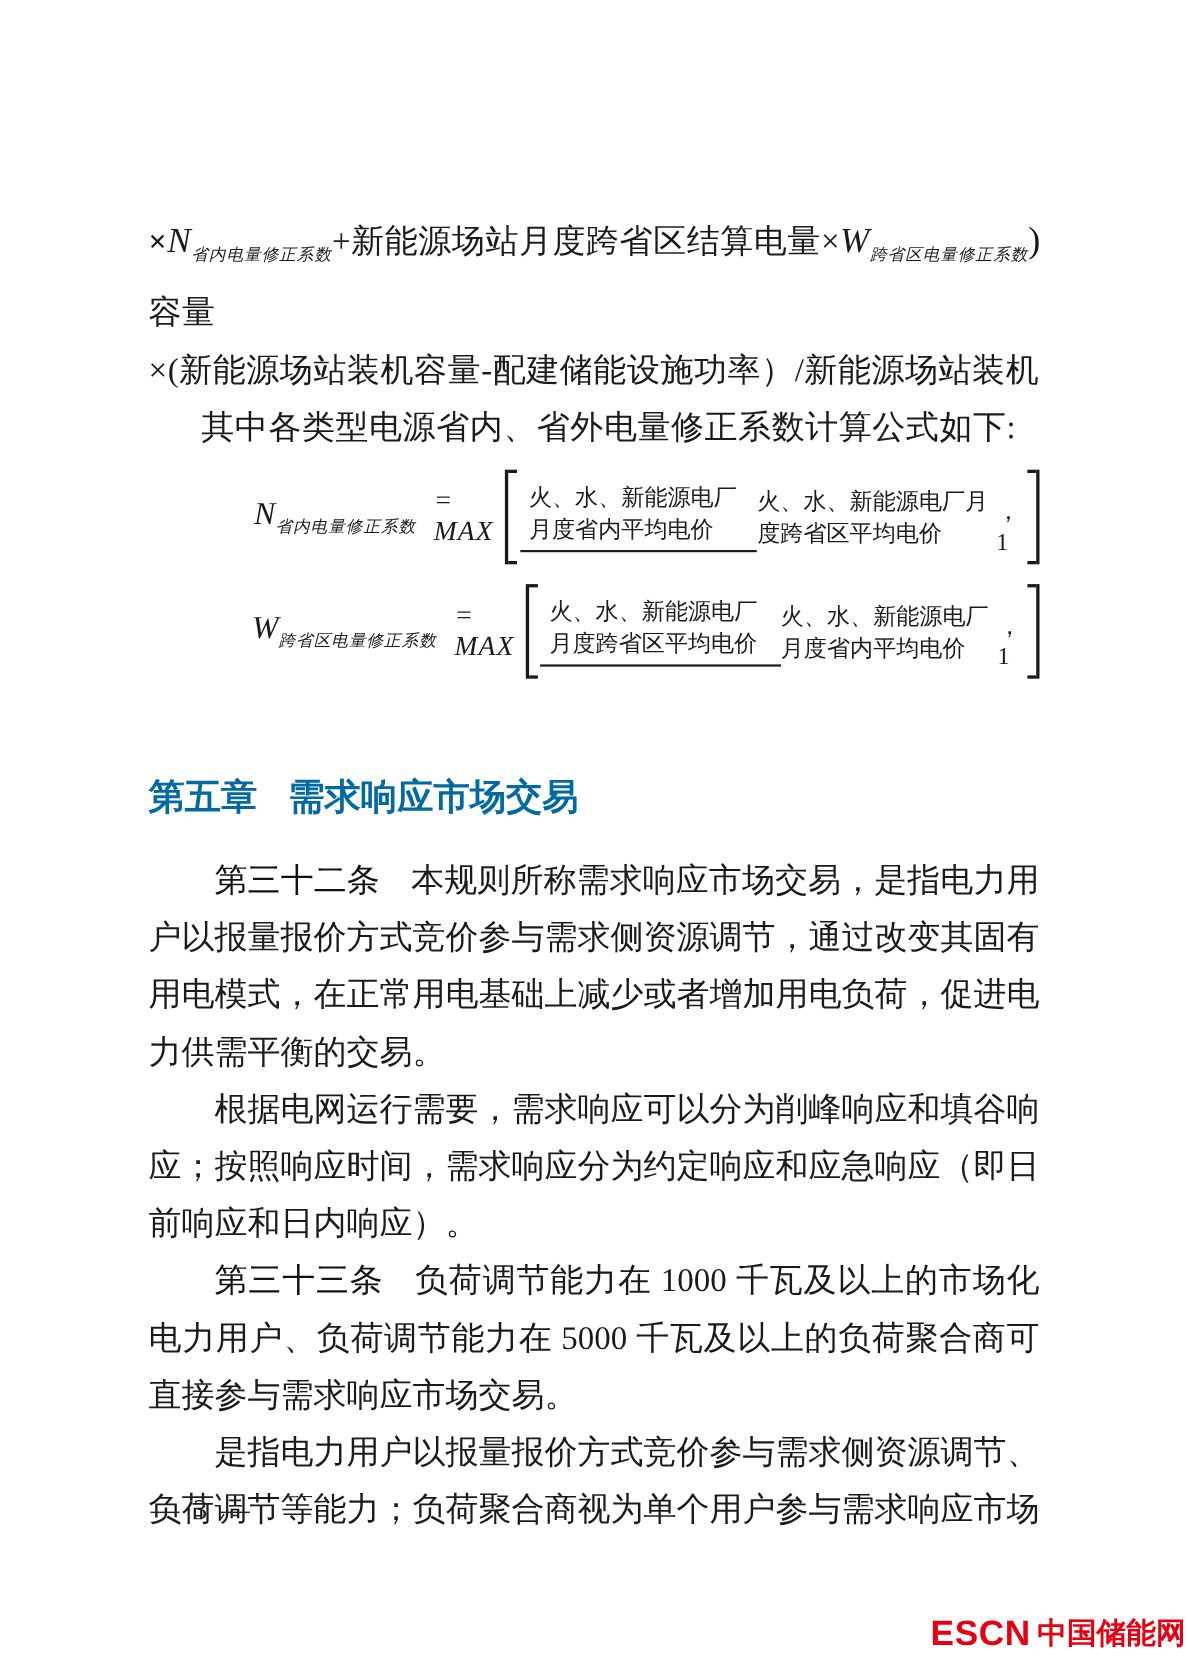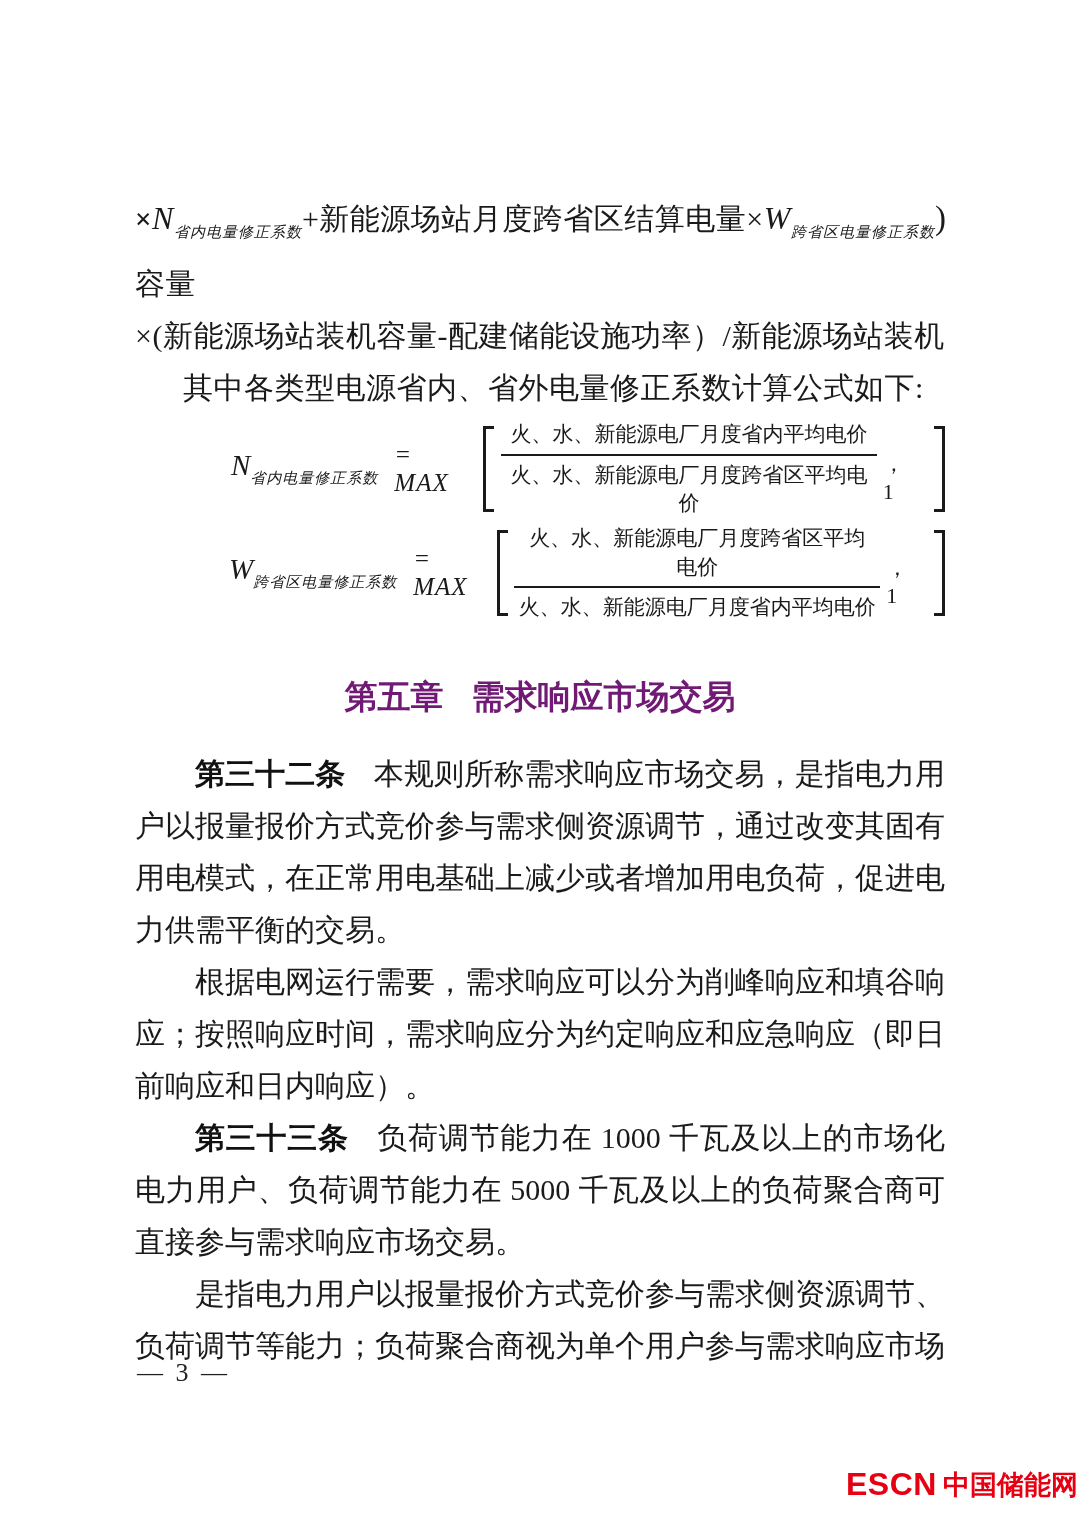--- a/index.html
+++ b/index.html
@@ -27,40 +27,40 @@
   .math-row.second { margin-top:18px; margin-left:94px; }
   .mlhs { white-space:nowrap;text-align:right; }
   .mlhs .mvar { font-style:italic; font-size:29px; }
   .mrel { font-style:italic; font-size:25px; margin:0 10px 0 16px; letter-spacing:1px; }
   .bra { align-self:stretch; width:9px; position:relative; }
   .bra.l { border-left:3px solid #1a1a1a; margin-right:2px; }
   .bra.r { border-right:3px solid #1a1a1a; margin-left:2px; }
   .bra::before,.bra::after { content:""; position:absolute; width:8px; height:3px; background:#1a1a1a; }
   .bra.l::before { left:0; top:0; } .bra.l::after { left:0; bottom:0; }
   .bra.r::before { right:0; top:0; } .bra.r::after { right:0; bottom:0; }
-  .frac { display:flex; flex-direction:column; text-align:center; font-size:21px; line-height:1.35; padding:4px 4px; }
+  .frac { display:flex; text-align:left; font-size:21px; line-height:1.35; padding:4px 4px; }
   .frac .num { border-bottom:2px solid #1a1a1a; padding:1px 8px 5px; }
   .frac .den { padding-top:5px; }
   .mtail { font-size:22px; margin:16px 4px 0 2px; letter-spacing:2px; }
 
   
   .chapter {
-    margin-top:58px; text-align:center; font-weight:700; font-size:33px; line-height:46px;
-    font-family:"Liberation Sans","DejaVu Sans",sans-serif; color:#701a75;
+    margin-top:84px; font-weight:700; font-size:33px; line-height:46px;
+    font-family:"Liberation Sans","DejaVu Sans",sans-serif; color:#0369a1;
   }
   .chapter .num { margin-right:0.85em; }
 
   
   .paras { margin-top:28px; }
   .para {
     margin:0; font-size:30px; line-height:52px;
     text-align:justify; text-align-last:left; text-indent:2em;
   }
   .term {
-    font-weight:700; font-family:"Liberation Sans","DejaVu Sans",sans-serif;
+    font-weight:400; font-family:"Liberation Sans","DejaVu Sans",sans-serif;
     margin-right:0.95em; color:#111;
   }
 
   .footer { position:absolute; left:137px; top:1356px; font-size:26px; line-height:34px; letter-spacing:3px; color:#222; }
 
   .logo { position:absolute; left:846px; top:1466px; display:flex; align-items:center; white-space:nowrap; }
   .logo-latin { font-family:"Liberation Sans","DejaVu Sans",sans-serif; font-weight:800; font-size:32px; letter-spacing:0.5px; }
   .logo-cjk { font-family:"Liberation Sans","DejaVu Sans",sans-serif; font-weight:700; font-size:27px; margin-left:6px; }
 </style>
 </head>

